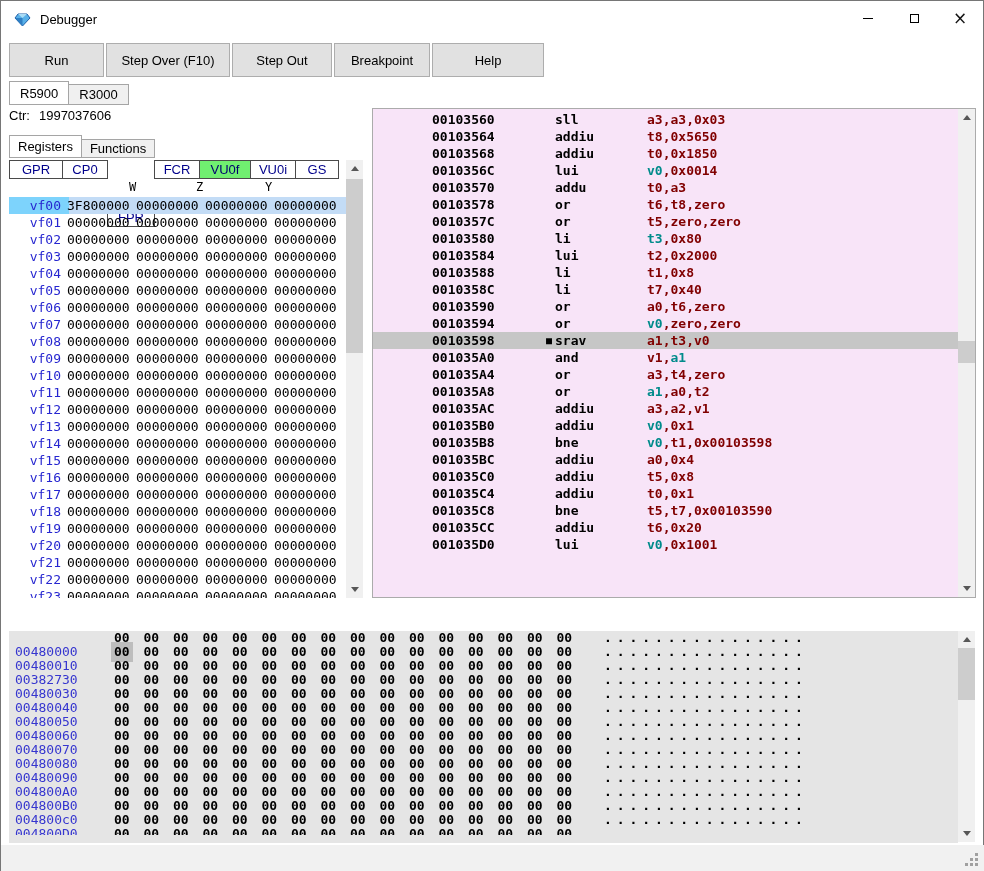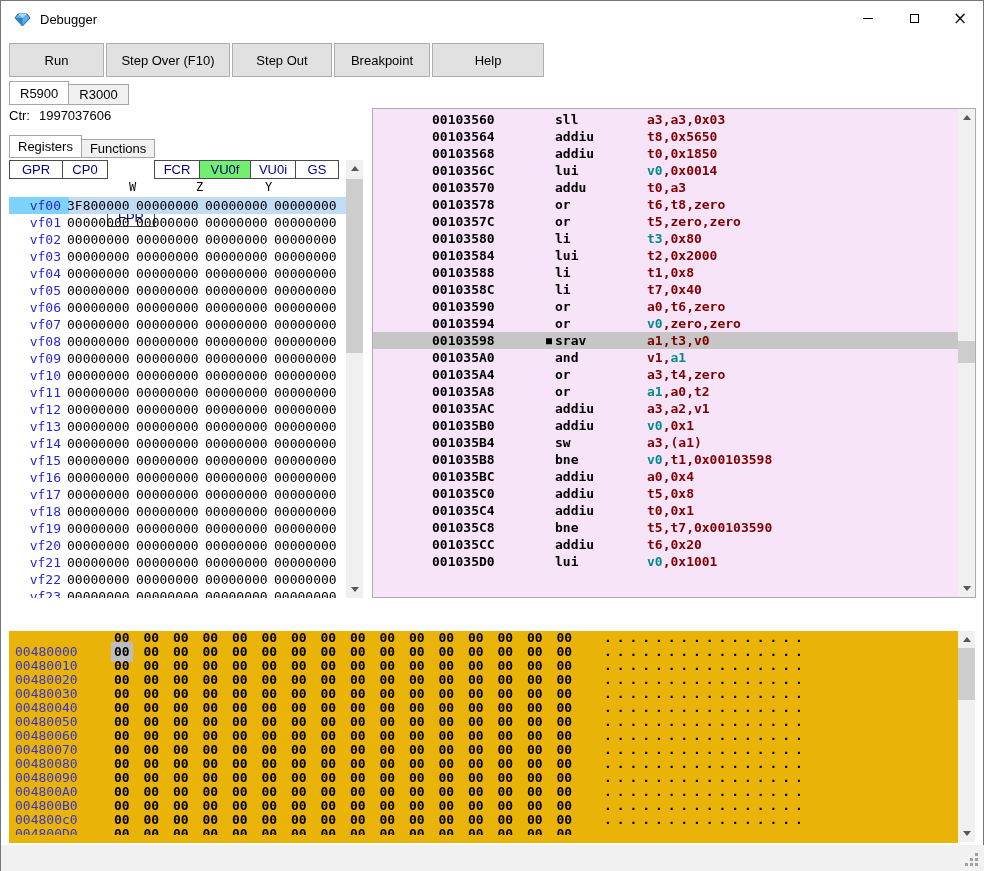--- a/index.html
+++ b/index.html
@@ -62,21 +62,21 @@
   .dlines{position:absolute;left:0;top:0;width:585px;height:488px;overflow:hidden;padding-top:2px}
   .dline{position:relative;height:17px;line-height:17px;font-size:13px;font-weight:bold}
   .dline.cur{background:#c6c6c6}
   .daddr{position:absolute;left:59px;color:#000}
   .dmark{position:absolute;left:173px;color:#000;font-size:10px}
   .dinstr{position:absolute;left:182px;color:#000}
   .dargs{position:absolute;left:274px;color:#800000}
   .treg{color:#008b8b}
 
   
-  .memview{position:absolute;left:8px;top:630px;width:949px;height:212px;background:#eab308}
+  .memview{position:absolute;left:8px;top:630px;width:949px;height:212px;background:#e5e5e5}
   .mrows{position:absolute;left:0;top:0;width:949px;height:204px;overflow:hidden}
   .mrow{position:relative;height:14px;line-height:14px;font-size:13px}
   .maddr{position:absolute;left:6px;color:#3636cf}
   .mbyte{position:absolute;font-weight:bold;color:#000}
   .selbyte{background:#bdbdbd;box-shadow:0 0 0 3px #bdbdbd}
   .masc{position:absolute;left:595px;letter-spacing:4.9px;font-weight:bold;color:#000}
 
   
   .sb{position:absolute;width:17px;background:#f0f0f0}
   .sb-left{left:345px;top:159px;height:438px}
@@ -426,25 +426,20 @@
           <span class="daddr mono">001035AC</span>
           <span class="dinstr mono">addiu</span>
           <span class="dargs mono"><span>a3,a2,v1</span></span>
         </div>
         <div class="dline">
           <span class="daddr mono">001035B0</span>
           <span class="dinstr mono">addiu</span>
           <span class="dargs mono"><span class="treg">v0</span><span>,0x1</span></span>
         </div>
         <div class="dline">
-          <span class="daddr mono">001035B4</span>
-          <span class="dinstr mono">sw</span>
-          <span class="dargs mono"><span>a3,(a1)</span></span>
-        </div>
-        <div class="dline">
           <span class="daddr mono">001035B8</span>
           <span class="dinstr mono">bne</span>
           <span class="dargs mono"><span class="treg">v0</span><span>,t1,0x00103598</span></span>
         </div>
         <div class="dline">
           <span class="daddr mono">001035BC</span>
           <span class="dinstr mono">addiu</span>
           <span class="dargs mono"><span>a0,0x4</span></span>
         </div>
         <div class="dline">
@@ -537,21 +532,21 @@
           <span class="mbyte mono" style="left: 370.5px;">00</span>
           <span class="mbyte mono" style="left: 400px;">00</span>
           <span class="mbyte mono" style="left: 429.5px;">00</span>
           <span class="mbyte mono" style="left: 459px;">00</span>
           <span class="mbyte mono" style="left: 488.5px;">00</span>
           <span class="mbyte mono" style="left: 518px;">00</span>
           <span class="mbyte mono" style="left: 547.5px;">00</span>
           <span class="masc mono">................</span>
         </div>
         <div class="mrow">
-          <span class="maddr mono">00480020</span>
+          <span class="maddr mono">00382730</span>
           <span class="mbyte mono" style="left: 105px;">00</span>
           <span class="mbyte mono" style="left: 134.5px;">00</span>
           <span class="mbyte mono" style="left: 164px;">00</span>
           <span class="mbyte mono" style="left: 193.5px;">00</span>
           <span class="mbyte mono" style="left: 223px;">00</span>
           <span class="mbyte mono" style="left: 252.5px;">00</span>
           <span class="mbyte mono" style="left: 282px;">00</span>
           <span class="mbyte mono" style="left: 311.5px;">00</span>
           <span class="mbyte mono" style="left: 341px;">00</span>
           <span class="mbyte mono" style="left: 370.5px;">00</span>

